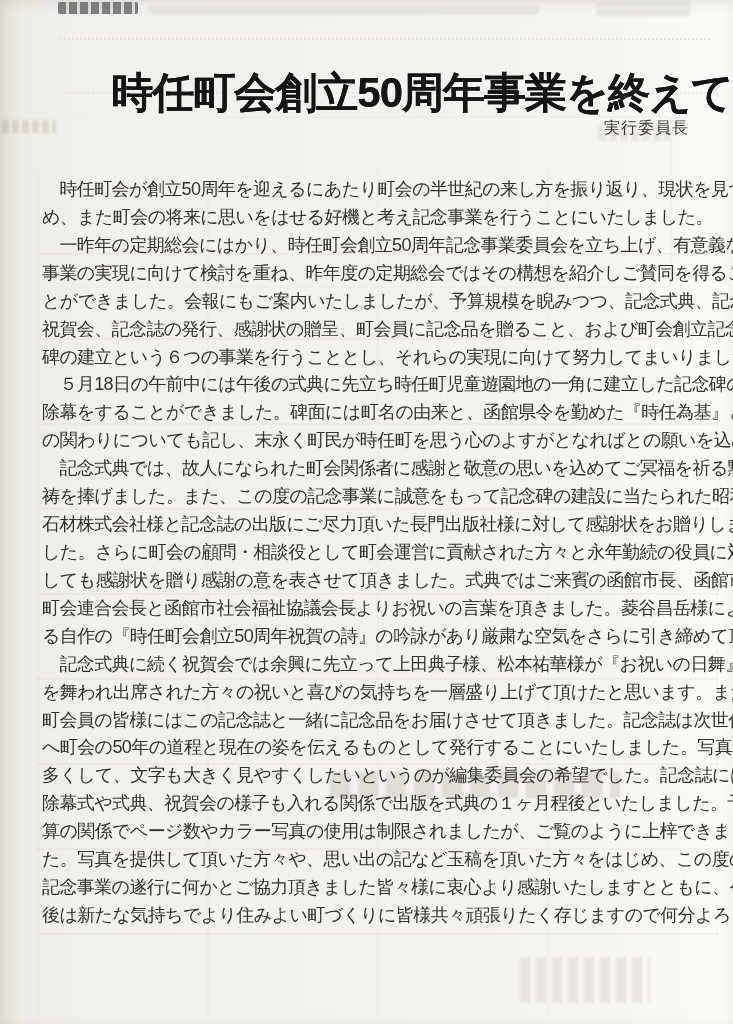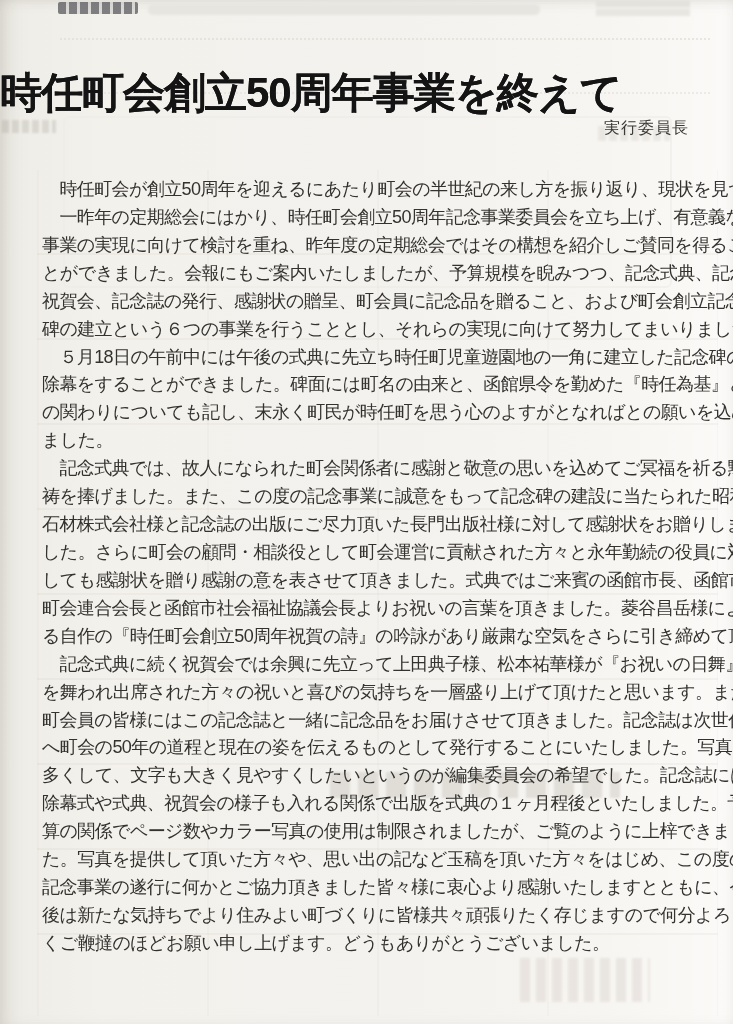--- a/index.html
+++ b/index.html
@@ -57,21 +57,21 @@
   }
   .bleed-nums-bottom{
     left:520px;top:958px;width:130px;height:44px;
     background:
       repeating-linear-gradient(90deg,rgba(160,140,135,.4) 0 10px,transparent 10px 16px);
     filter:blur(1.1px);opacity:.38;
   }
   
   .title{
     position:absolute;left:0;top:36px;width:733px;height:58px;
-    line-height:58px;text-align:left;
+    line-height:58px;text-align:right;
     font-size:42px;font-weight:800;letter-spacing:-1px;
     color:#141414;white-space:pre;
     text-shadow:0 0 .5px #141414;
   }
   .byline{
     position:absolute;top:118px;right:28px;height:38px;
     display:flex;align-items:baseline;
     color:#2b2a28;
   }
   .byline .role{font-size:16px;letter-spacing:1px;margin-right:16px;color:#3a3936;}
@@ -104,42 +104,41 @@
   <div class="bleed bleed-nums-bottom"></div>
 
   <h1 class="title">時任町会創立50周年事業を終えて</h1>
 
   <div class="byline">
     <span class="role">実行委員長</span>
   </div>
 
   <div class="article">
       <div class="line">　時任町会が創立50周年を迎えるにあたり町会の半世紀の来し方を振り返り、現状を見つ</div>
+      <div class="line">め、また町会の将来に思いをはせる好機と考え記念事業を行うことにいたしました。</div>
       <div class="line">　一昨年の定期総会にはかり、時任町会創立50周年記念事業委員会を立ち上げ、有意義な</div>
       <div class="line">事業の実現に向けて検討を重ね、昨年度の定期総会ではその構想を紹介しご賛同を得るこ</div>
       <div class="line">とができました。会報にもご案内いたしましたが、予算規模を睨みつつ、記念式典、記念</div>
       <div class="line">祝賀会、記念誌の発行、感謝状の贈呈、町会員に記念品を贈ること、および町会創立記念</div>
       <div class="line">碑の建立という６つの事業を行うこととし、それらの実現に向けて努力してまいりました。</div>
       <div class="line">　５月18日の午前中には午後の式典に先立ち時任町児童遊園地の一角に建立した記念碑の</div>
       <div class="line">除幕をすることができました。碑面には町名の由来と、函館県令を勤めた『時任為基』と</div>
       <div class="line">の関わりについても記し、末永く町民が時任町を思う心のよすがとなればとの願いを込め</div>
-      <div class="line">ました。</div>
       <div class="line">　記念式典では、故人になられた町会関係者に感謝と敬意の思いを込めてご冥福を祈る黙</div>
       <div class="line">祷を捧げました。また、この度の記念事業に誠意をもって記念碑の建設に当たられた昭和</div>
       <div class="line">石材株式会社様と記念誌の出版にご尽力頂いた長門出版社様に対して感謝状をお贈りしま</div>
       <div class="line">した。さらに町会の顧問・相談役として町会運営に貢献された方々と永年勤続の役員に対</div>
       <div class="line">しても感謝状を贈り感謝の意を表させて頂きました。式典ではご来賓の函館市長、函館市</div>
       <div class="line">町会連合会長と函館市社会福祉協議会長よりお祝いの言葉を頂きました。菱谷昌岳様によ</div>
       <div class="line">る自作の『時任町会創立50周年祝賀の詩』の吟詠があり厳粛な空気をさらに引き締めて頂</div>
       <div class="line">　記念式典に続く祝賀会では余興に先立って上田典子様、松本祐華様が『お祝いの日舞』</div>
       <div class="line">を舞われ出席された方々の祝いと喜びの気持ちを一層盛り上げて頂けたと思います。また、</div>
       <div class="line">町会員の皆様にはこの記念誌と一緒に記念品をお届けさせて頂きました。記念誌は次世代</div>
       <div class="line">へ町会の50年の道程と現在の姿を伝えるものとして発行することにいたしました。写真を</div>
       <div class="line">多くして、文字も大きく見やすくしたいというのが編集委員会の希望でした。記念誌には</div>
       <div class="line">除幕式や式典、祝賀会の様子も入れる関係で出版を式典の１ヶ月程後といたしました。予</div>
       <div class="line">算の関係でページ数やカラー写真の使用は制限されましたが、ご覧のように上梓できまし</div>
       <div class="line">た。写真を提供して頂いた方々や、思い出の記など玉稿を頂いた方々をはじめ、この度の</div>
       <div class="line">記念事業の遂行に何かとご協力頂きました皆々様に衷心より感謝いたしますとともに、今</div>
       <div class="line">後は新たな気持ちでより住みよい町づくりに皆様共々頑張りたく存じますので何分よろし</div>
-      <div class="line">くご鞭撻のほどお願い申し上げます。どうもありがとうございました。</div>
     </div>
 
 </div>
 
 </body></html>

